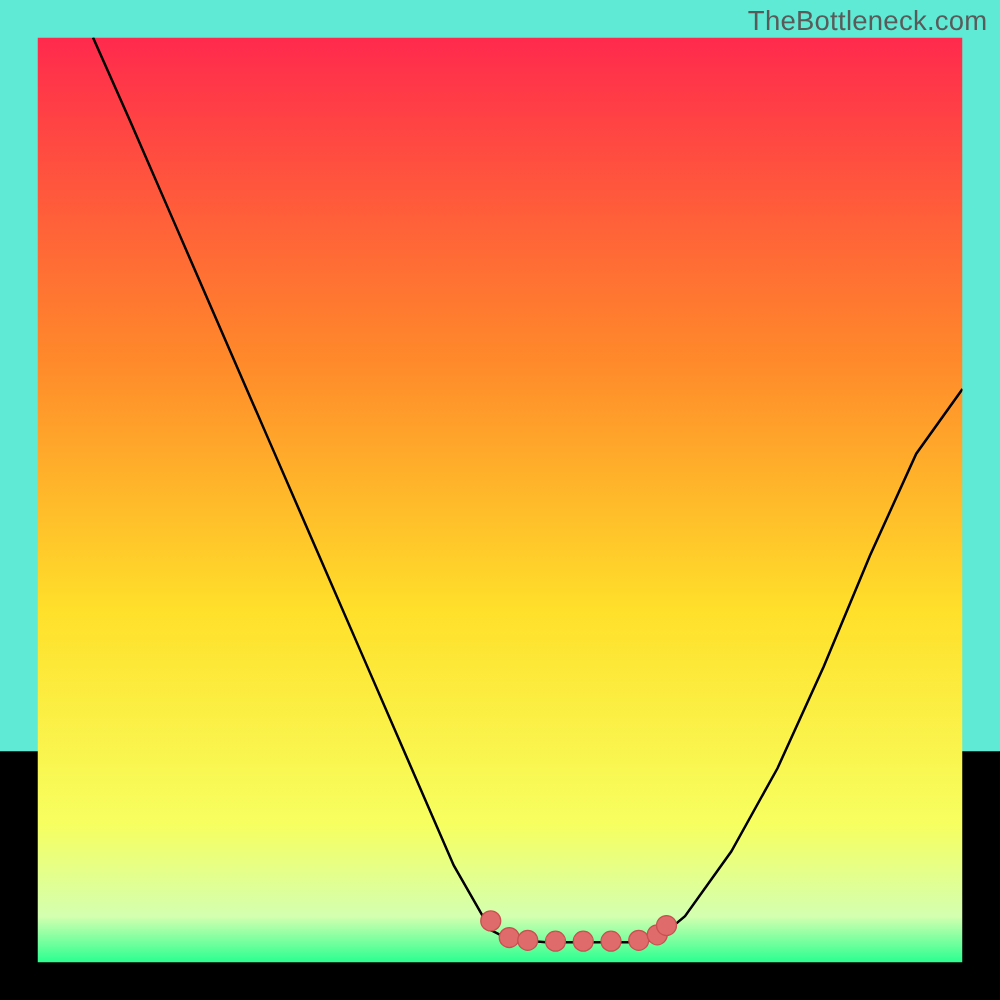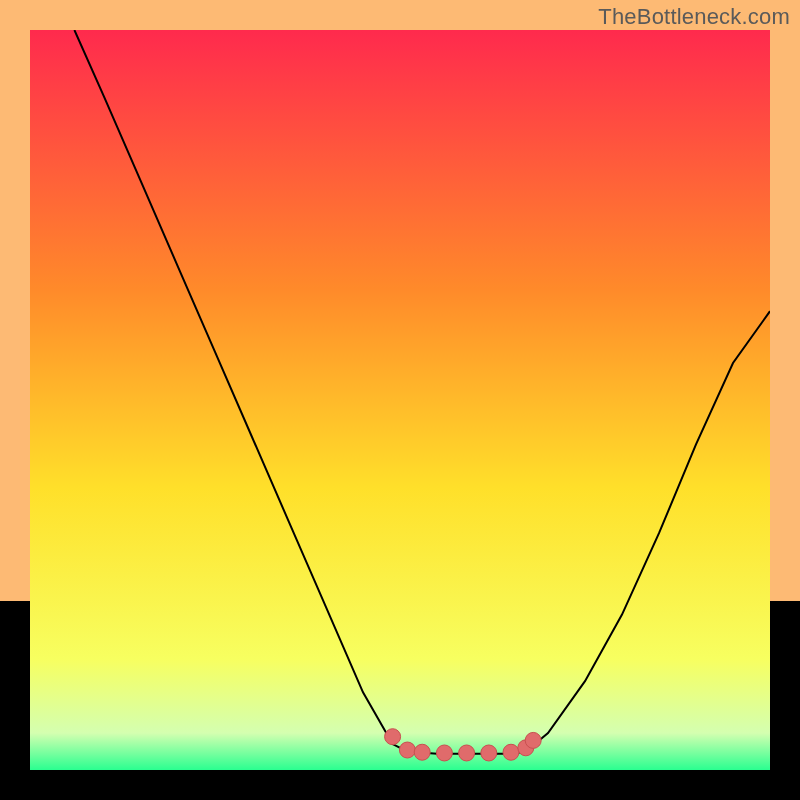--- a/index.html
+++ b/index.html
@@ -1,21 +1,21 @@
 <!DOCTYPE html>
 <html><head>
 <meta charset="utf-8">
 <style>
   * { margin: 0; padding: 0; box-sizing: border-box; }
   html, body { width: 800px; height: 800px; overflow: hidden; background: #000; }
   .container {
     position: relative;
     width: 800px;
     height: 601px;
-    background: #fdba74;
+    background: #5eead4;
   }
   .watermark {
     position: absolute;
     top: 4px;
     right: 10px;
     font-family: Arial, Helvetica, sans-serif;
     font-size: 22px;
     font-weight: 500;
     color: #5a5a5a;
     letter-spacing: 0.2px;

